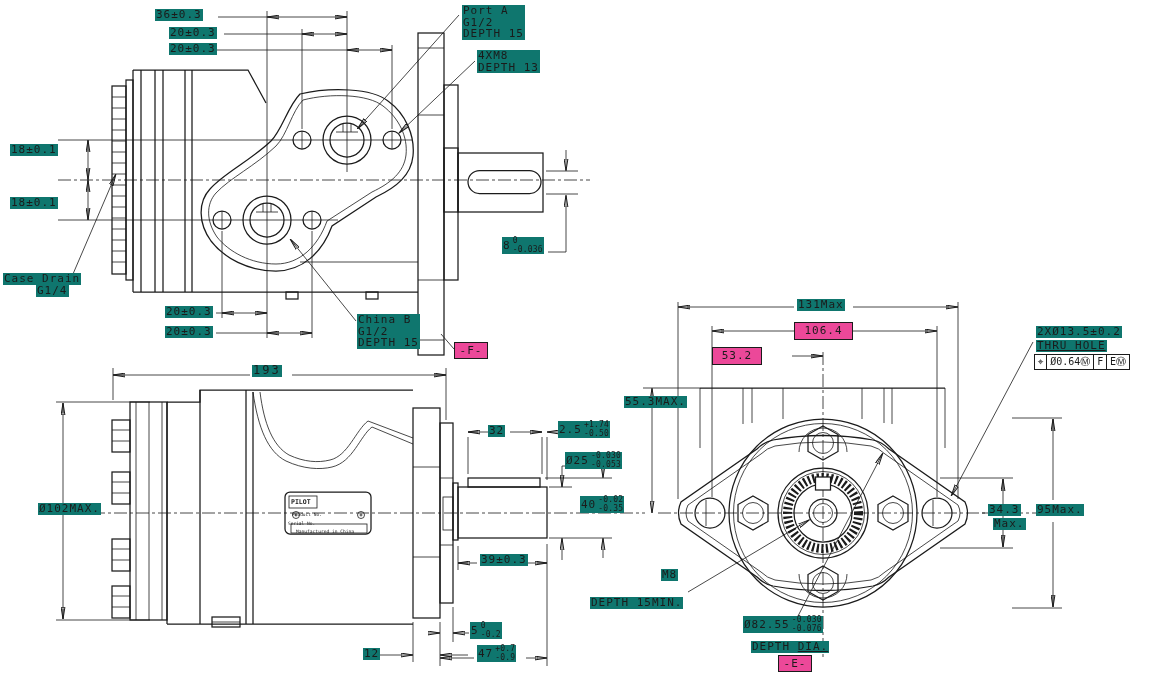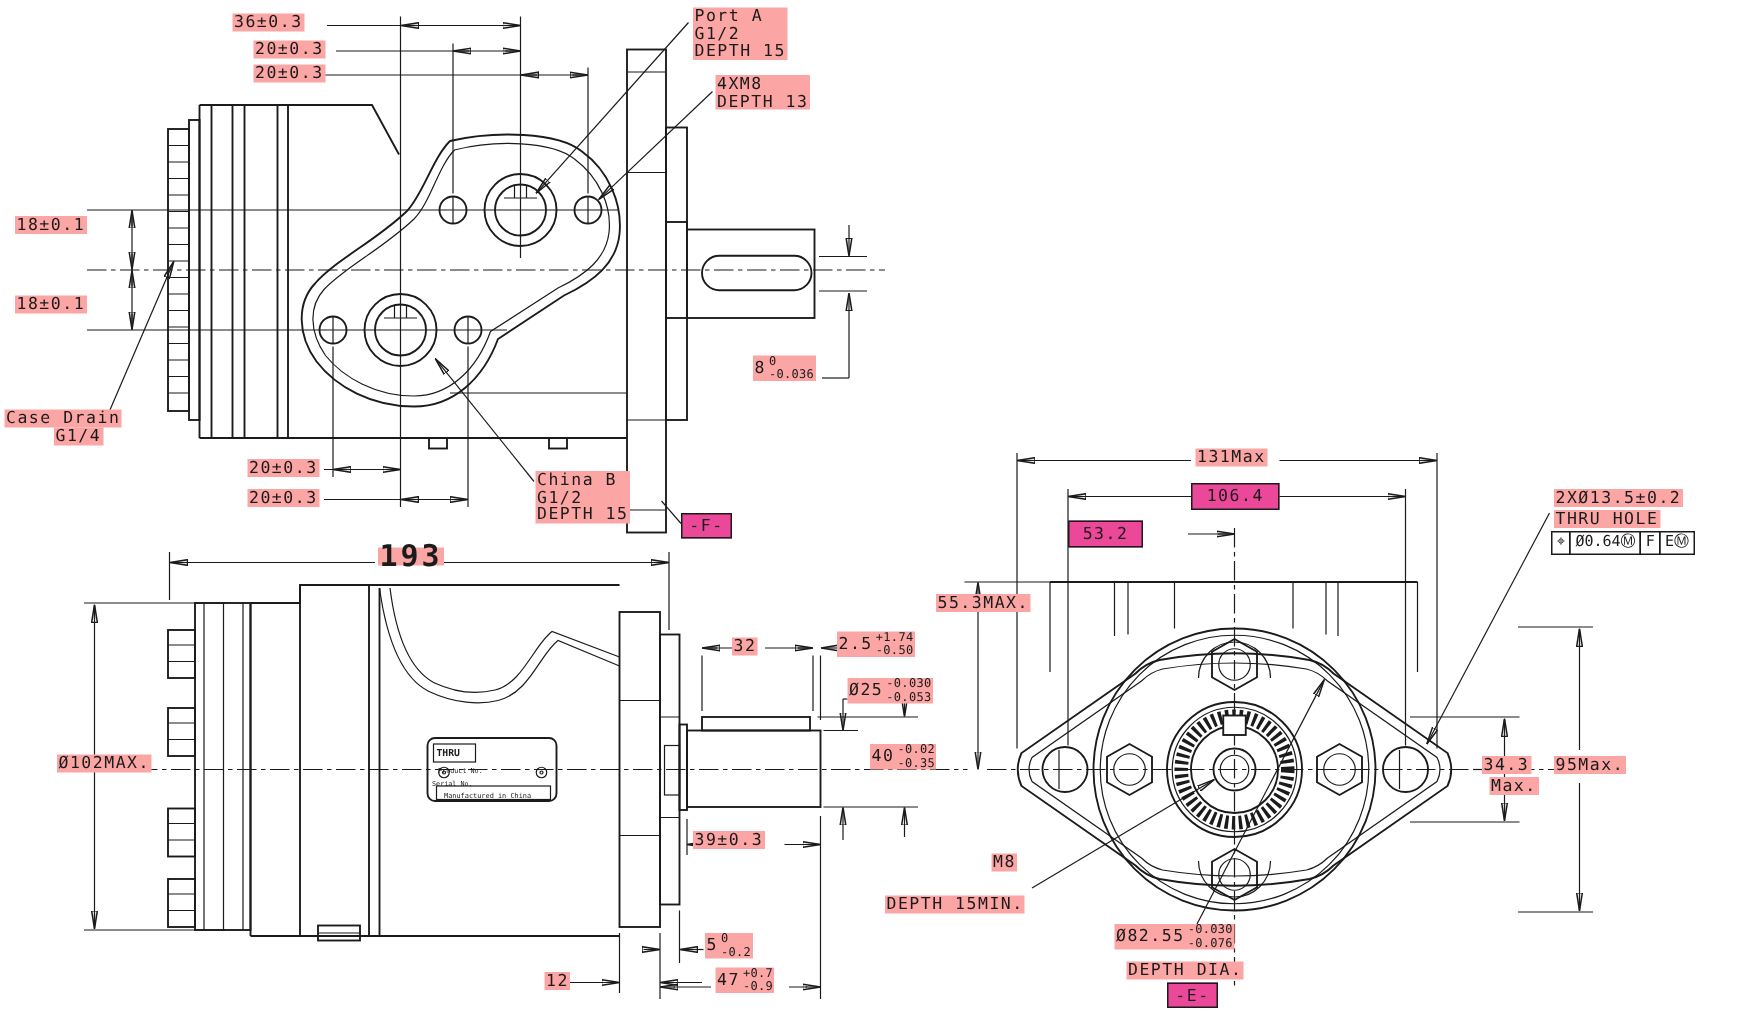--- a/index.html
+++ b/index.html
@@ -6,27 +6,27 @@
   .canvas{position:relative;width:1161px;height:682px;background:#ffffff;overflow:hidden;
           font-family:"DejaVu Sans Mono","DejaVu Sans",monospace;color:#1b1b1b}
   svg{position:absolute;left:0;top:0}
   svg *{stroke:#1b1b1b;fill:none}
   .obj{stroke-width:1.25}
   .thin{stroke-width:0.8}
   .cl{stroke-width:0.8;stroke-dasharray:13 3 3 3}
   .serr{stroke-width:9;stroke-dasharray:2.2 2.4}
   .wfill{fill:#ffffff}
   .lbl{position:absolute;font-size:11px;letter-spacing:1px;line-height:11.5px;white-space:pre;
-       background:#fca5a5;padding:0 1px}
+       background:#0f766e;padding:0 1px}
   .stk{display:inline-flex;flex-direction:column;vertical-align:middle;font-size:8px;
        line-height:8.5px;letter-spacing:0.2px;margin-left:2px}
-  .big{font-size:20px;letter-spacing:2px;font-weight:bold}
+  .big{font-size:12px;letter-spacing:2px;font-weight:normal}
   .boxdim{position:absolute;border:1.2px solid #1b1b1b;text-align:center;font-size:11px;
           letter-spacing:1px;background:#ec4899}
-  .ul{}
+  .ul{text-decoration:underline}
   .fcf{position:absolute;display:flex;font-size:10px;letter-spacing:0;background:#fff}
   .fcf span{border:1.2px solid #1b1b1b;padding:0 3px;margin-left:-1.2px;line-height:14px}
   .np{background:none;letter-spacing:0;padding:0}
 </style>
 </head>
 <body>
 
 <div class="canvas">
 
 <svg width="1161" height="682" viewBox="0 0 1161 682">
@@ -319,26 +319,26 @@
 <div class="lbl" style="left:357px;top:314px"><div>China B</div><div>G1/2</div><div>DEPTH 15</div></div>
 <div class="boxdim" style="left:454px;top:342px;width:32px;height:15px;line-height:15px">-F-</div>
 <div class="lbl" style="left:502px;top:237px"><span>8</span><span class="stk"><span>0</span><span>-0.036</span></span></div>
 
 <div class="lbl big" style="left:252px;top:365px">193</div>
 <div class="lbl" style="left:38px;top:503px">Ø102MAX.</div>
 <div class="lbl" style="left:488px;top:425px">32</div>
 <div class="lbl" style="left:558px;top:421px"><span>2.5</span><span class="stk"><span>+1.74</span><span>-0.50</span></span></div>
 <div class="lbl" style="left:565px;top:452px"><span>Ø25</span><span class="stk"><span>-0.030</span><span>-0.053</span></span></div>
 <div class="lbl" style="left:580px;top:496px"><span>40</span><span class="stk"><span>-0.02</span><span>-0.35</span></span></div>
-<div class="lbl" style="left:462px;top:554px">39±0.3</div>
+<div class="lbl" style="left:480px;top:554px">39±0.3</div>
 <div class="lbl" style="left:470px;top:622px"><span>5</span><span class="stk"><span>0</span><span>-0.2</span></span></div>
 <div class="lbl" style="left:477px;top:645px"><span>47</span><span class="stk"><span>+0.7</span><span>-0.9</span></span></div>
 <div class="lbl" style="left:363px;top:648px">12</div>
 
-<div class="lbl np" style="left:291px;top:497px;font-size:6.5px;font-weight:bold">THRU</div>
+<div class="lbl np" style="left:291px;top:497px;font-size:6.5px;font-weight:bold">PILOT</div>
 <div class="lbl np" style="left:292px;top:509px;font-size:4.5px">Product No.</div>
 <div class="lbl np" style="left:288px;top:518px;font-size:4.5px">Serial No.</div>
 <div class="lbl np" style="left:296px;top:526px;font-size:4.6px">Manufactured in China</div>
 
 <div class="lbl" style="left:624px;top:396px">55.3MAX.</div>
 <div class="lbl" style="left:797px;top:299px">131Max</div>
 <div class="boxdim" style="left:794px;top:322px;width:57px;height:16px;line-height:16px">106.4</div>
 <div class="boxdim" style="left:712px;top:347px;width:48px;height:16px;line-height:16px">53.2</div>
 <div class="lbl" style="left:1036px;top:326px">2XØ13.5±0.2</div>
 <div class="lbl ul" style="left:1036px;top:340px">THRU HOLE</div>

